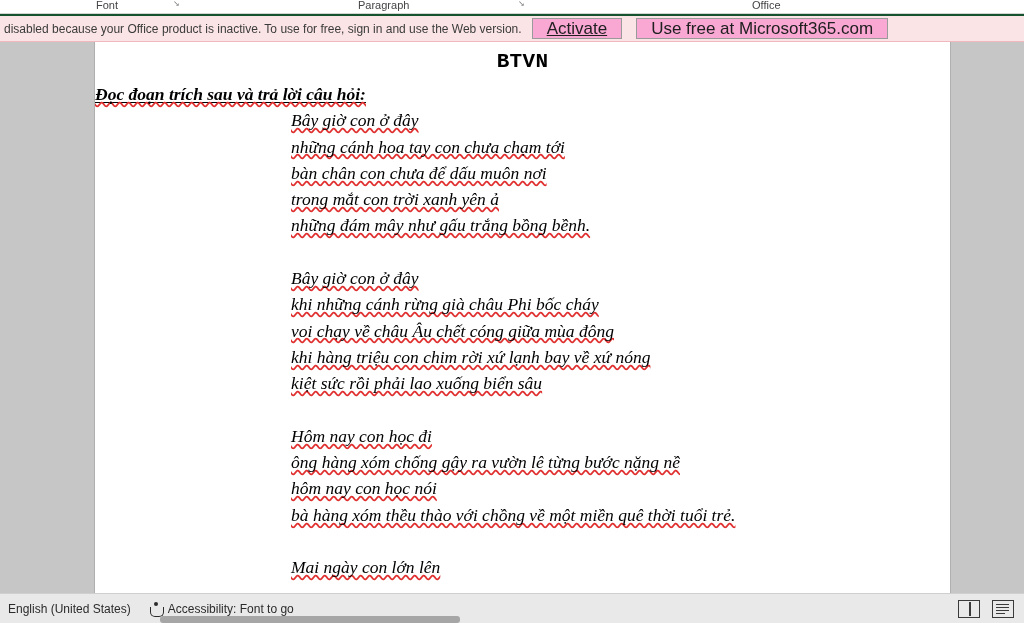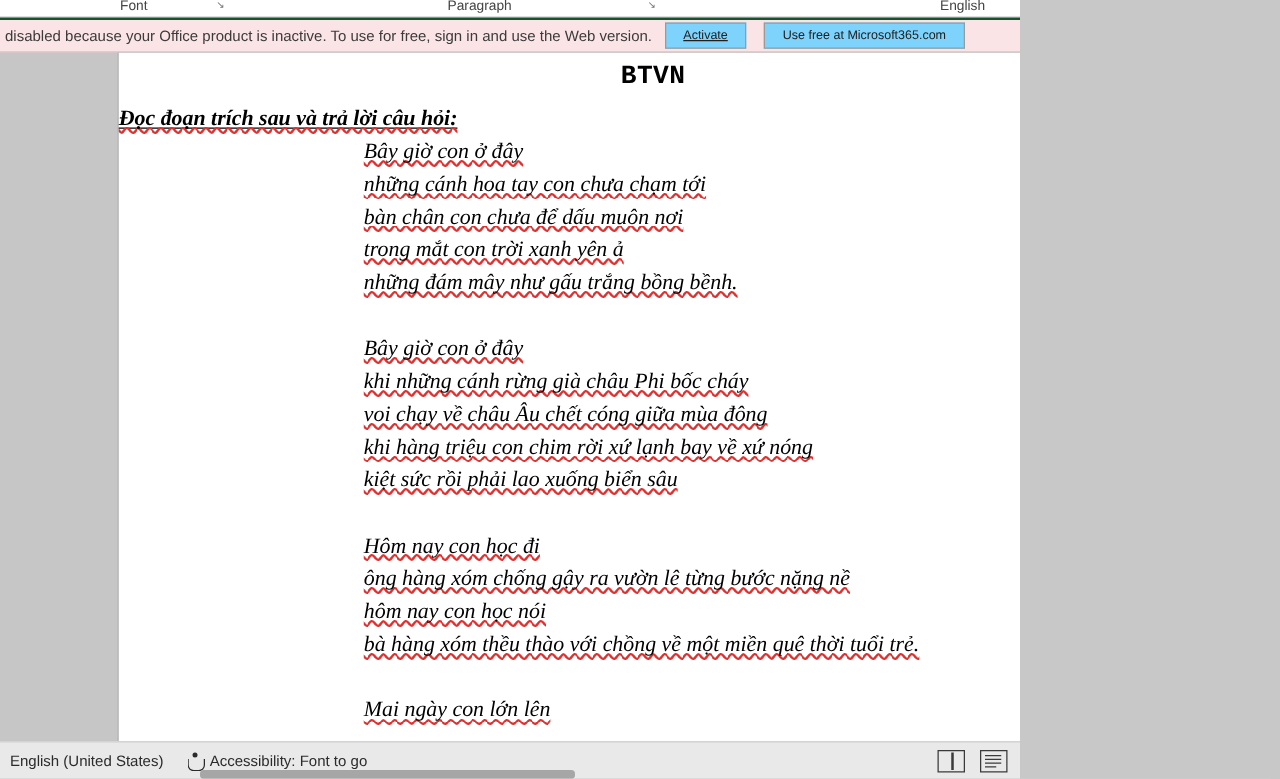--- a/index.html
+++ b/index.html
@@ -5,21 +5,21 @@
   * { box-sizing: border-box; }
   html, body {
     margin: 0; padding: 0;
     width: 1024px; height: 623px;
     overflow: hidden;
     font-family: "Liberation Sans", sans-serif;
     background: #c8c8c8;
   }
   #app {
     position: relative;
-    width: 816px;
+    width: 1024px;
     height: 623px;
     background: #c6c6c6;
   }
 
   
   .ribbon-strip {
     position: absolute;
     top: 0; left: 0; right: 0;
     height: 14px;
     background: #ffffff;
@@ -51,23 +51,23 @@
     padding-left: 4px;
   }
   .banner-text {
     font-size: 12px;
     color: #3b3b3b;
     white-space: nowrap;
     margin-right: 10px;
   }
   .banner-btn {
     height: 21px;
-    background: #7dd3fc;
+    background: #f9a8d4;
     border: 1px solid #9a9a9a;
-    font-size: 10px;
+    font-size: 17px;
     color: #202020;
     padding: 0 14px;
     line-height: 19px;
     white-space: nowrap;
     cursor: pointer;
   }
   .banner-btn.activate { margin-right: 14px; }
   .banner-btn u { text-decoration: underline; }
 
   
@@ -207,21 +207,21 @@
 </head>
 <body>
 
 <div id="app">
 
   <div class="ribbon-strip">
     <div class="ribbon-label" style="left:96px;">Font</div>
     <div class="ribbon-label small" style="left:173px;">↘</div>
     <div class="ribbon-label" style="left:358px;">Paragraph</div>
     <div class="ribbon-label small" style="left:518px;">↘</div>
-    <div class="ribbon-label" style="left:752px;">English</div>
+    <div class="ribbon-label" style="left:752px;">Office</div>
   </div>
 
   <div class="banner">
     <span class="banner-text">disabled because your Office product is inactive. To use for free, sign in and use the Web version.</span>
     <button class="banner-btn activate"><u>Activate</u></button>
     <button class="banner-btn">Use free at Microsoft365.com</button>
   </div>
 
   <div class="doc-area">
     <div class="page">

